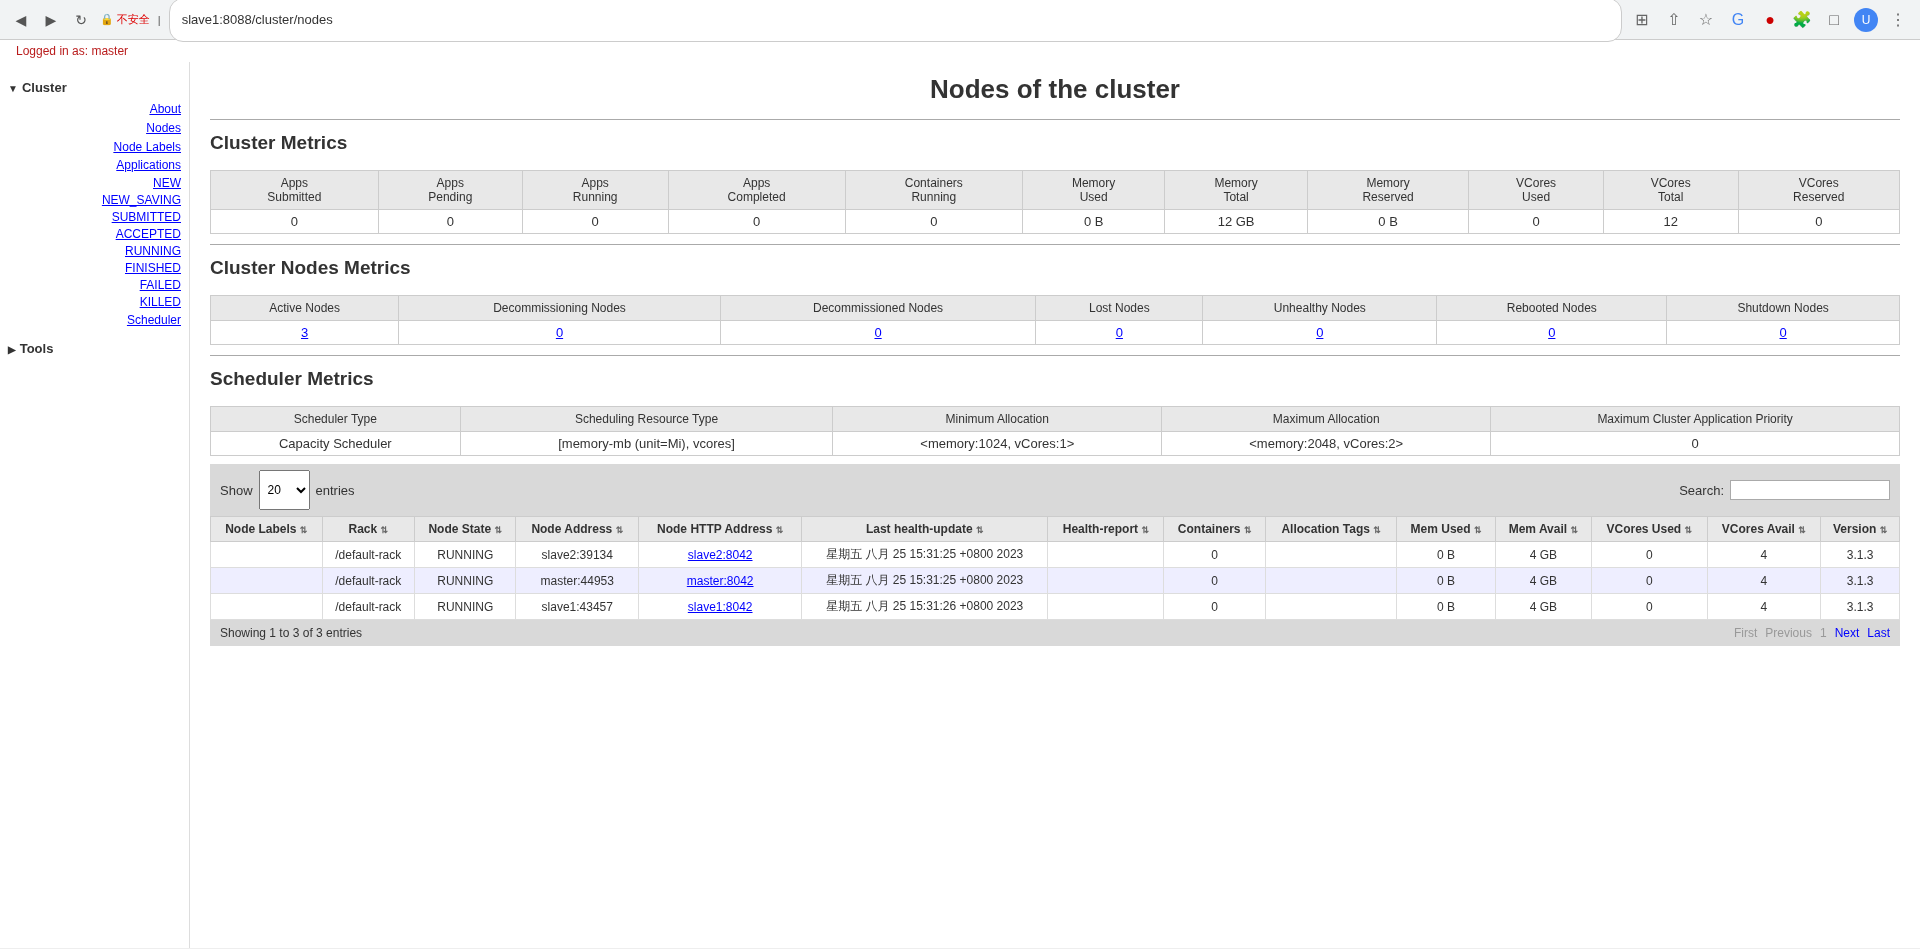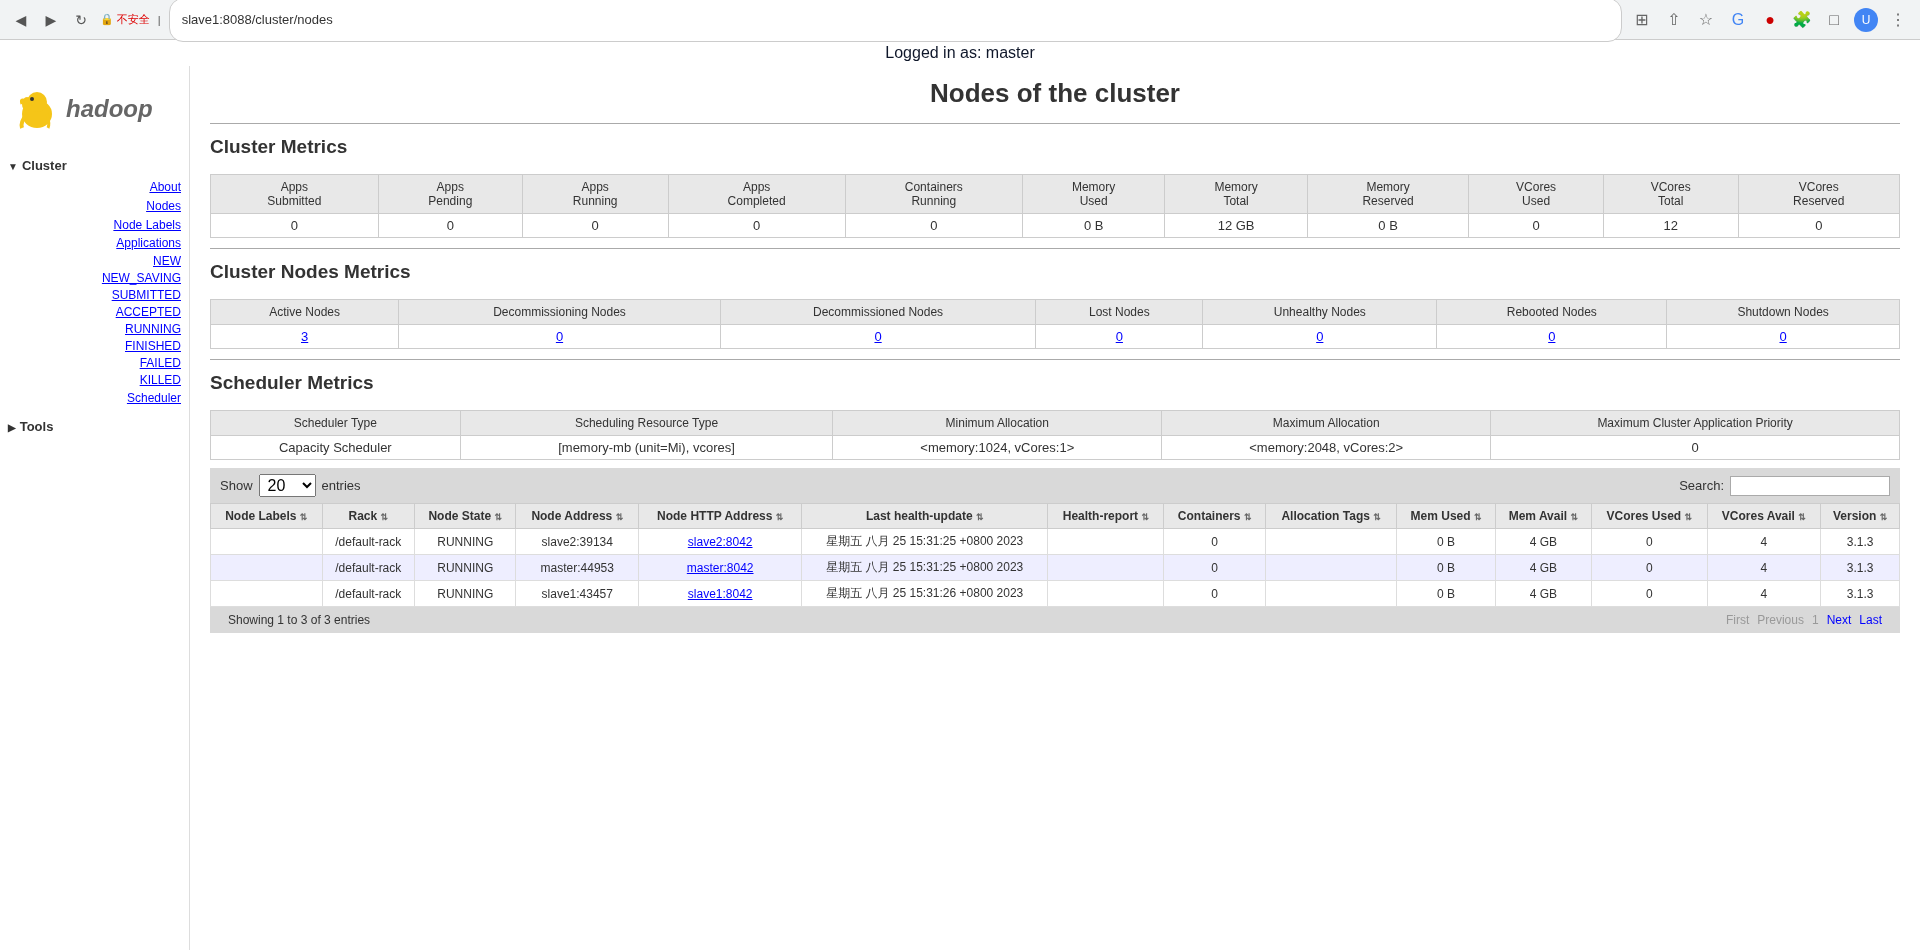--- a/index.html
+++ b/index.html
@@ -21,21 +21,21 @@
     }
     .browser-url-bar {
       flex: 1; height: 44px; border: 1px solid #ccc; border-radius: 14px;
       background: #fff; padding: 0 12px; font-size: 13px; color: #333;
     }
     .browser-top-right { margin-left: auto; display: flex; gap: 8px; align-items: center; }
     .browser-icon-btn { width: 24px; height: 24px; border: none; background: transparent; cursor: pointer; font-size: 16px; color: #666; }
 
     
     .login-bar {
-      text-align: center; padding: 4px 16px; font-size: 16px; color: #0f172a;
+      text-align: left; padding: 4px 16px; font-size: 12px; color: #b91c1c;
       background: #fff;
     }
 
     
     .app-container { display: flex; min-height: calc(950px - 40px - 24px); }
 
     
     .sidebar {
       width: 190px; min-width: 190px; border-right: 1px solid #ddd;
       padding: 10px 0;
@@ -110,21 +110,21 @@
     .metrics-table td a {
       color: #00f; text-decoration: underline;
     }
 
     
     .table-controls {
       display: flex; align-items: center; justify-content: space-between;
       background: #d9d9d9; padding: 6px 10px; margin: 8px 0 0 0;
     }
     .show-entries { display: flex; align-items: center; gap: 6px; font-size: 13px; }
-    .show-entries select { padding: 1px 4px; font-size: 16px; }
+    .show-entries select { padding: 11px 4px; font-size: 12px; }
     .search-box { display: flex; align-items: center; gap: 6px; font-size: 13px; }
     .search-box input { border: 1px solid #aaa; padding: 2px 6px; font-size: 12px; }
 
     
     .data-table {
       width: 100%; border-collapse: collapse;
     }
     .data-table th {
       background: #e8e8e8; border: 1px solid #ccc; padding: 5px 6px;
       text-align: center; font-size: 12px; cursor: pointer;
@@ -135,21 +135,21 @@
       text-align: center; font-size: 12px;
     }
     .data-table td a {
       color: #00f; text-decoration: underline;
     }
     .data-table tr:nth-child(even) { background: #eef; }
     .data-table tr:nth-child(odd) { background: #fff; }
 
     
     .table-footer {
-      background: #d9d9d9; padding: 6px 18px;
+      background: #d9d9d9; padding: 6px 10px;
       display: flex; justify-content: space-between; align-items: flex-start;
       font-size: 12px;
     }
     .pagination-links { display: flex; gap: 8px; }
     .pagination-links span { color: #999; }
 
     
     .arrow-right::before { content: "▶"; font-size: 10px; }
     .arrow-down::before { content: "▼"; font-size: 10px; }
   </style>
@@ -176,35 +176,20 @@
   </div>
 </div>
 
 <div class="login-bar">
   <span>Logged in as: master</span>
 </div>
 
 <div class="app-container">
 
   <div class="sidebar">
-    <div class="sidebar-header">
-      <div class="hadoop-logo">
-
-        <svg class="hadoop-elephant" viewBox="0 0 50 50">
-          <ellipse cx="25" cy="30" rx="15" ry="14" fill="#f5c518"></ellipse>
-          <ellipse cx="25" cy="18" rx="10" ry="10" fill="#f5c518"></ellipse>
-          <ellipse cx="15" cy="20" rx="5" ry="7" fill="#f5c518"></ellipse>
-          <circle cx="20" cy="15" r="2" fill="#333"></circle>
-          <path d="M15 30 Q8 38 10 44" stroke="#f5c518" stroke-width="4" fill="none"></path>
-          <path d="M35 30 Q38 40 36 44" stroke="#f5c518" stroke-width="3" fill="none"></path>
-          <path d="M13 17 Q8 14 10 20" stroke="#f5c518" stroke-width="3" fill="none"></path>
-        </svg>
-        <span class="hadoop-text" style="font-style:italic;font-weight:bold;font-size:24px;color:#666;">hadoop</span>
-      </div>
-    </div>
 
     <div class="sidebar-section">
       <div class="sidebar-section-header">
         <span class="arrow-down"></span>
         <span>Cluster</span>
       </div>
       <div class="sidebar-item">
         <a href="#">About</a>
       </div>
       <div class="sidebar-item">

